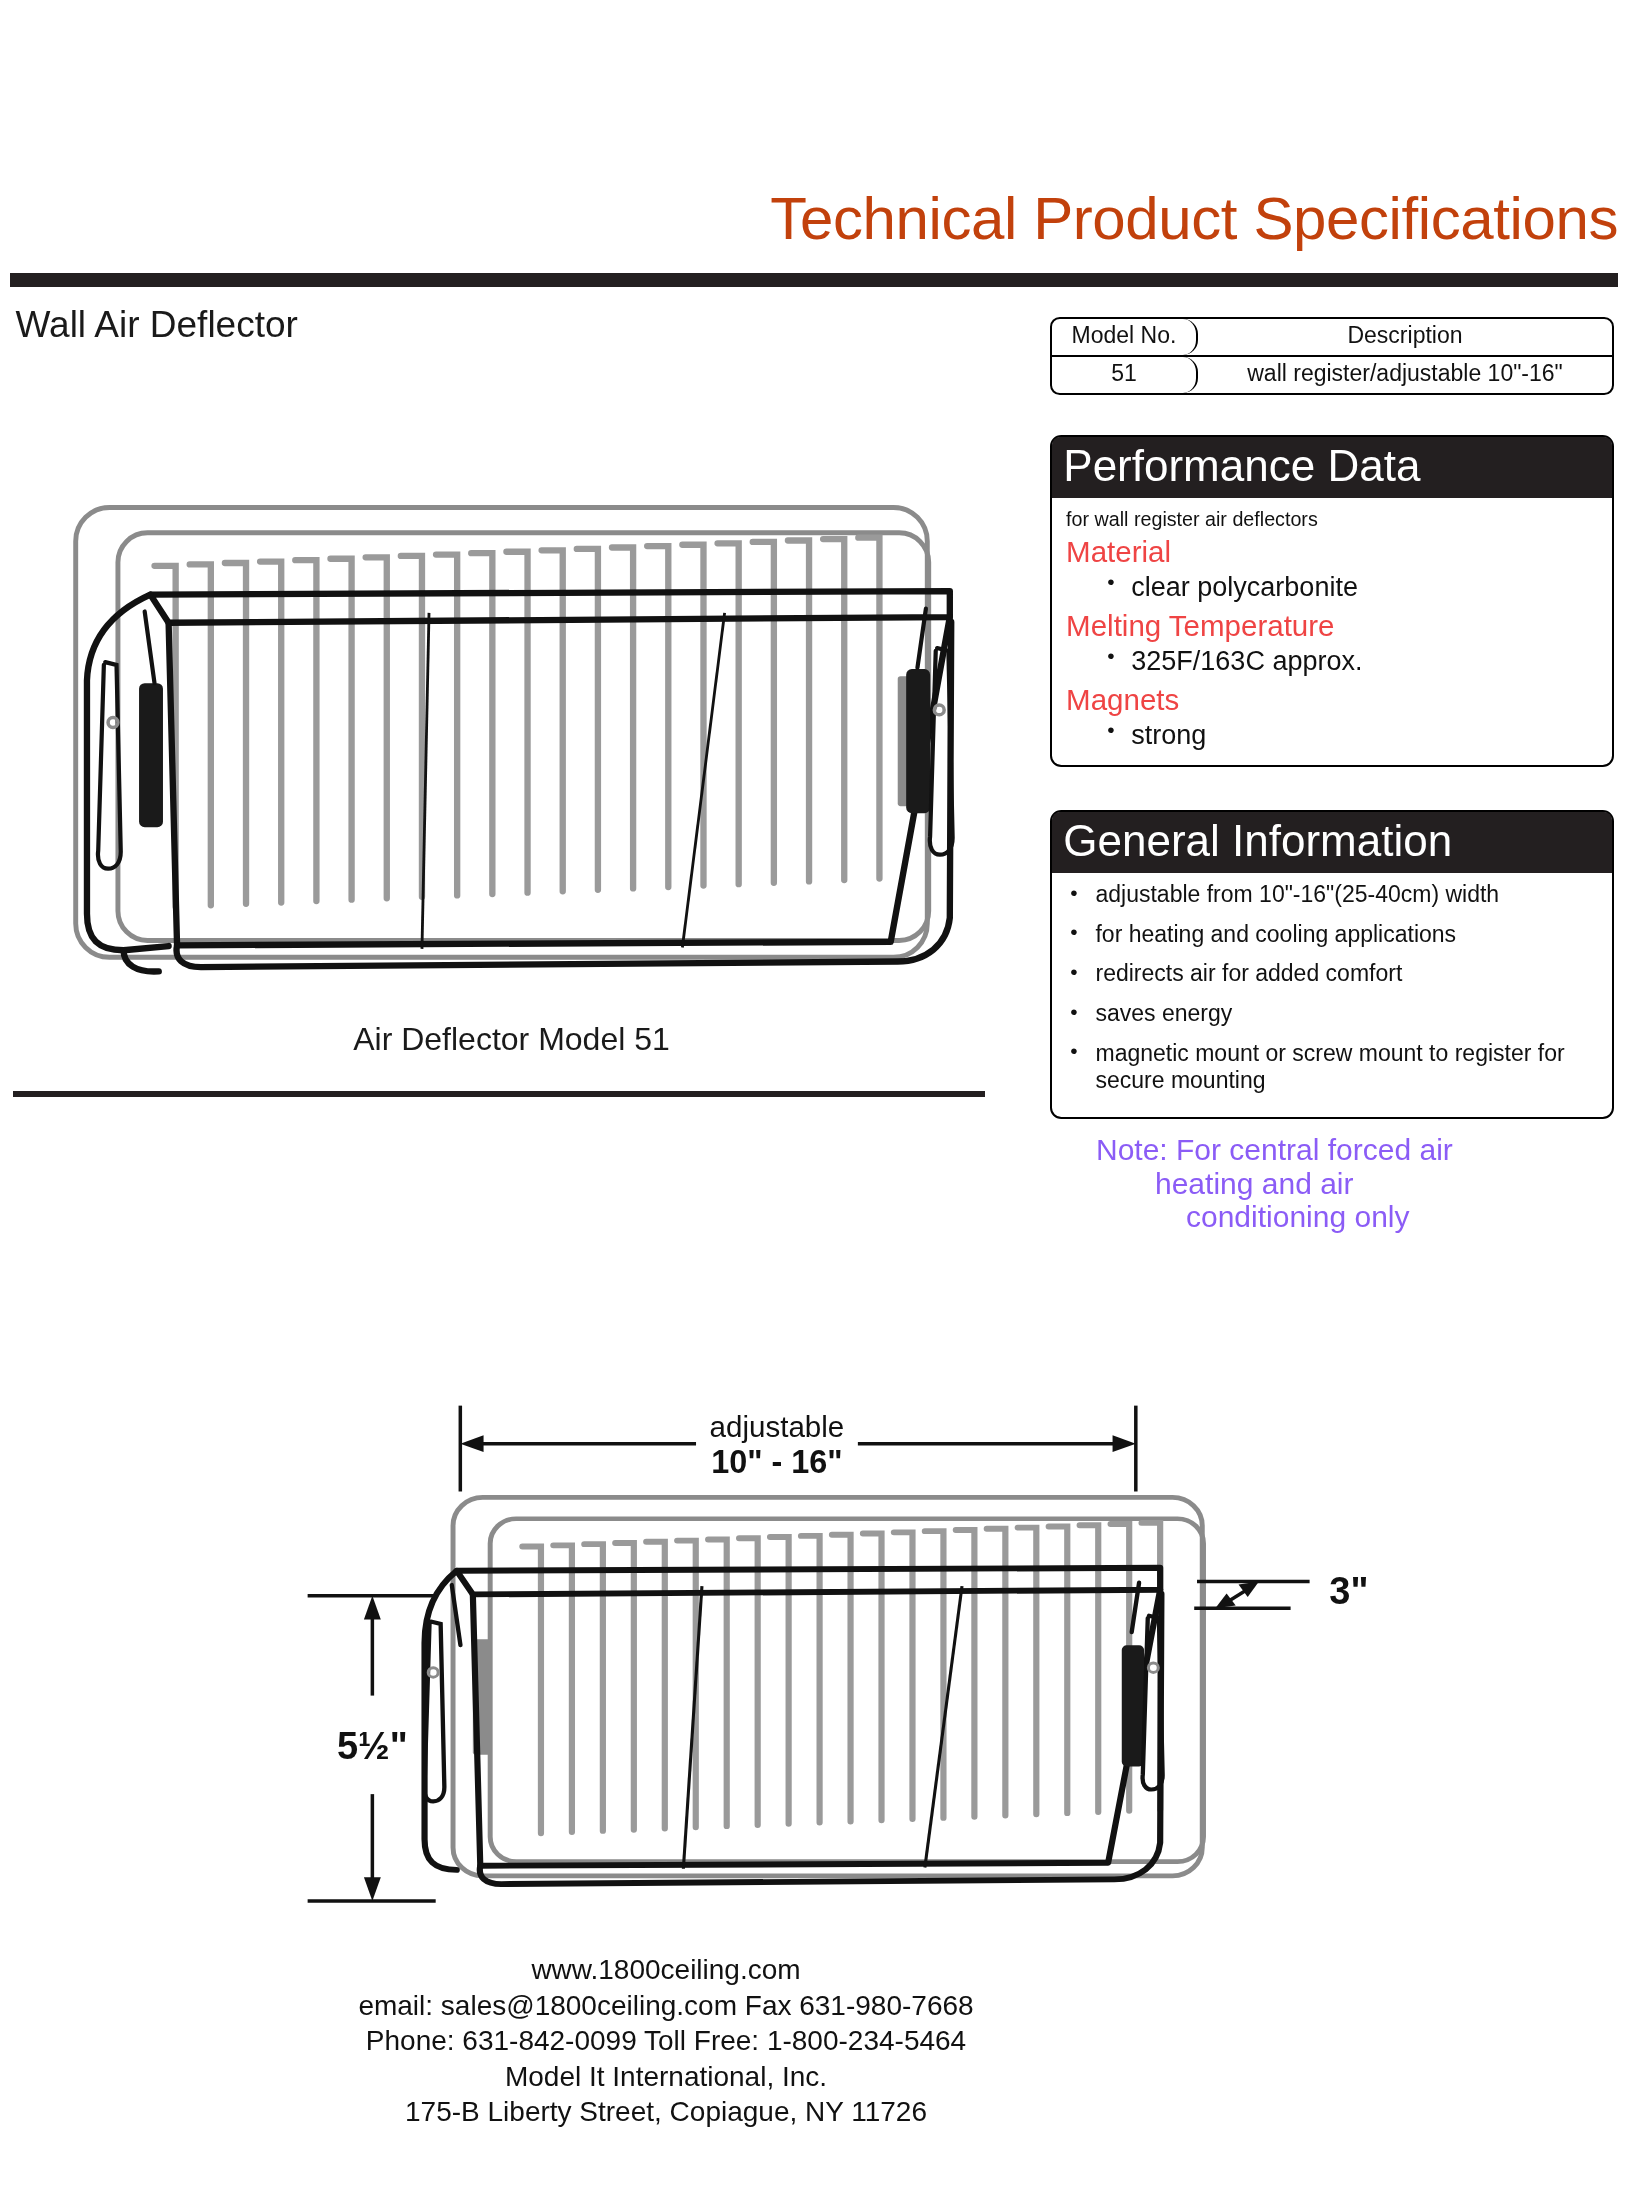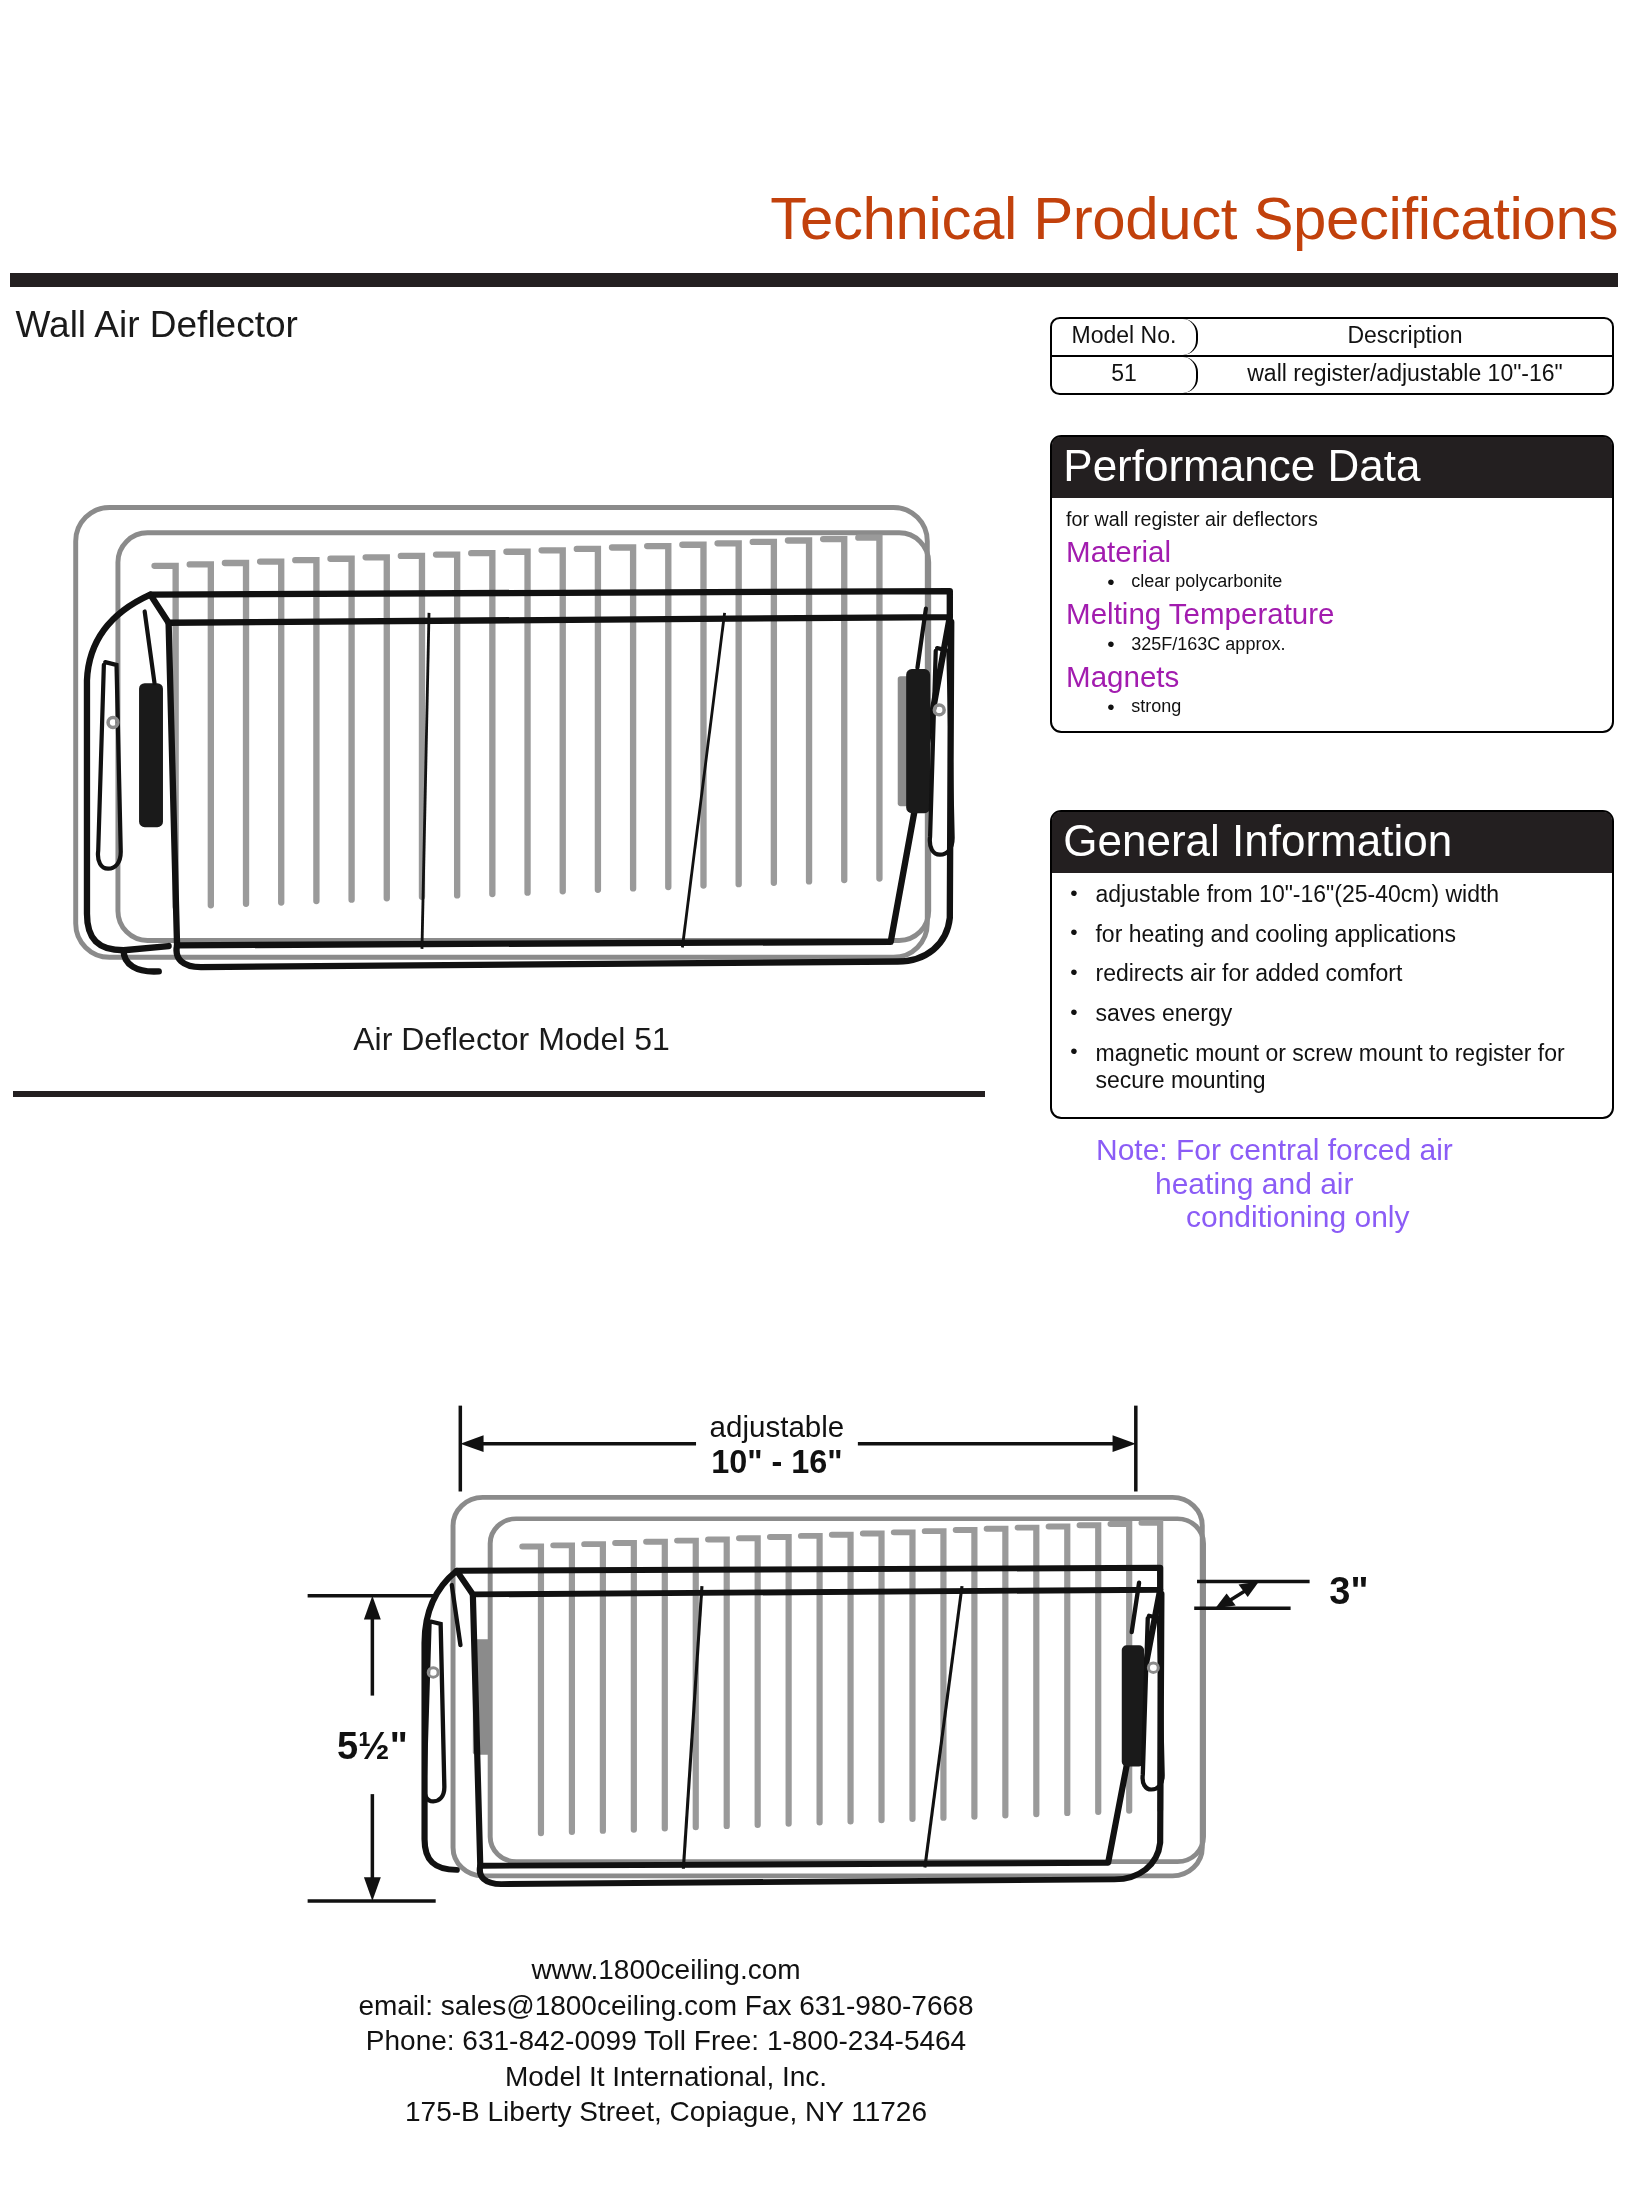--- a/index.html
+++ b/index.html
@@ -106,30 +106,30 @@
   #panel-general     { left: 1050px; top: 810px; width: 564px; }
 
   .perf-sub {
     font-size: 19.7px;
     margin: 5.6px 0 1.4px 2.8px;
     color: #111;
   }
   .spec-group-title {
     font-size: 29.5px;
     margin: 4.2px 0 0 2.8px;
-    color: #a21caf;
+    color: #ef4444;
     line-height: 1.15;
   }
   .spec-bullets {
     list-style: none;
     margin: 1.4px 0 2.8px 0;
     padding: 0 0 0 44px;
   }
   .spec-bullets li {
-    font-size: 18px;
+    font-size: 27px;
     line-height: 1.28;
     color: #111;
     position: relative;
     padding-left: 24px;
   }
   .spec-bullets li::before {
     content: "\2022";
     position: absolute;
     left: 0;
     top: -1.4px;

